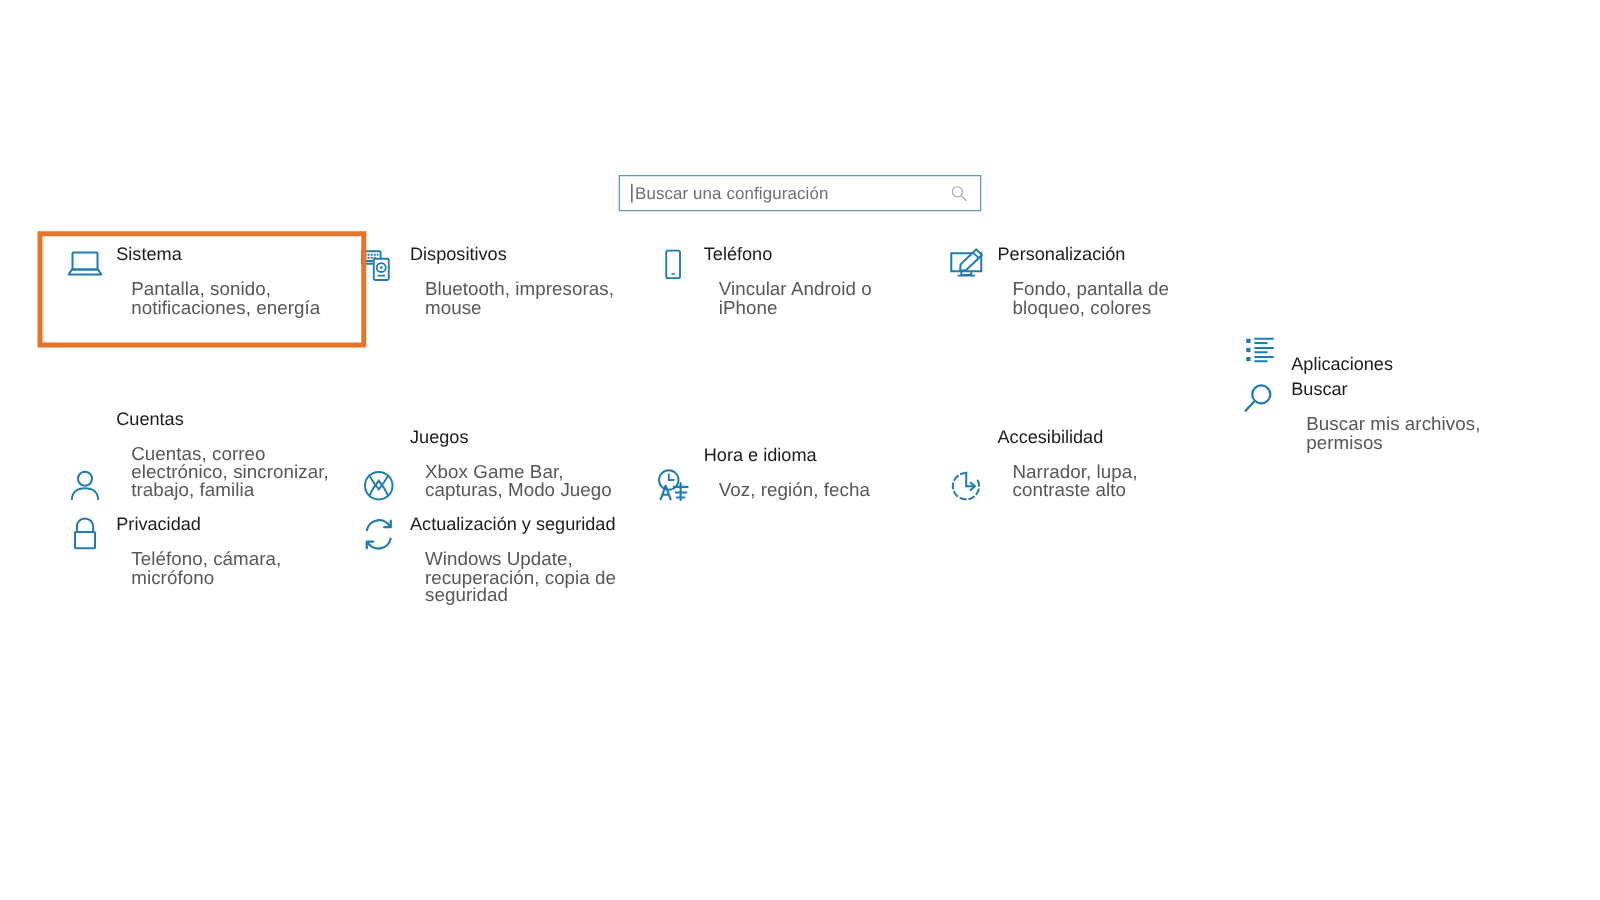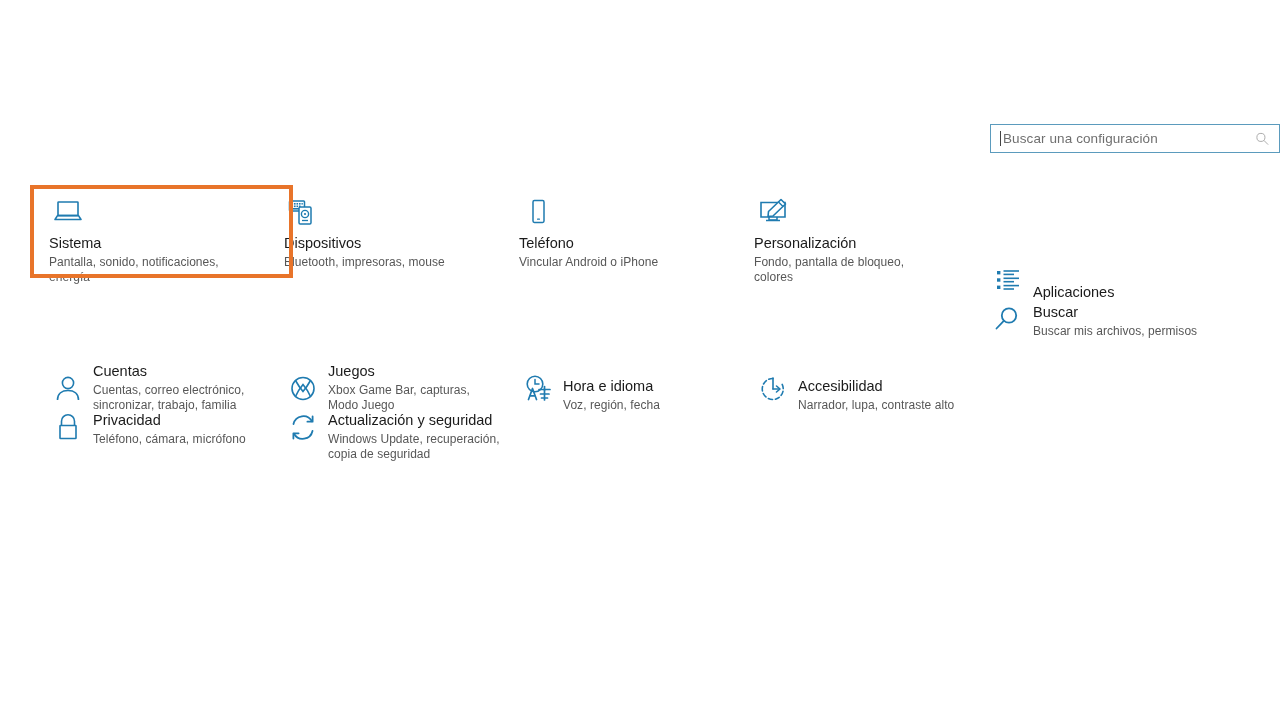--- a/index.html
+++ b/index.html
@@ -13,24 +13,24 @@
     position: relative;
     font-family: "Liberation Sans", "DejaVu Sans", sans-serif;
     overflow: hidden;
     -webkit-font-smoothing: antialiased;
   }
 
   
   #search-row {
     position: absolute;
     left: 0;
-    top: 124px;
+    top: 140px;
     width: 1280px;
     display: flex;
-    justify-content: flex-end;
+    justify-content: center;
   }
   #search-box {
     position: relative;
     width: 290px;
     height: 29px;
     box-sizing: border-box;
     border: 1px solid #5b9bbd;
     background: #ffffff;
     display: flex;
     align-items: center;
@@ -67,21 +67,21 @@
     column-gap: 0px;
     row-gap: 0px;
   }
   .tile {
     display: flex;
     align-items: flex-start;
     padding: 0;
     width: 235px;
     box-sizing: border-box;
   }
-  .row1 { height: 107px; flex-direction: column; }
+  .row1 { height: 107px; }
   .row2 { height: 108px; align-items: flex-end; }
   .row3 { height: 80px; }
 
   .tile-icon {
     width: 44px;
     min-width: 44px;
     height: 38px;
     display: flex;
     align-items: flex-start;
     justify-content: center;
@@ -93,24 +93,24 @@
     padding-top: 0px;
   }
   .tile-title {
     font-size: 14.5px;
     color: #1b1b1b;
     line-height: 17px;
     margin: 0 0 3px 0;
     white-space: nowrap;
   }
   .tile-sub {
-    font-size: 12px;
+    font-size: 15px;
     color: #575757;
     line-height: 14.5px;
-    margin: 0;
+    margin: 12px;
     max-width: 172px;
     letter-spacing: 0.05px;
   }
 
   
   #highlight-box {
     position: absolute;
     left: 30px;
     top: 185px;
     width: 263px;

